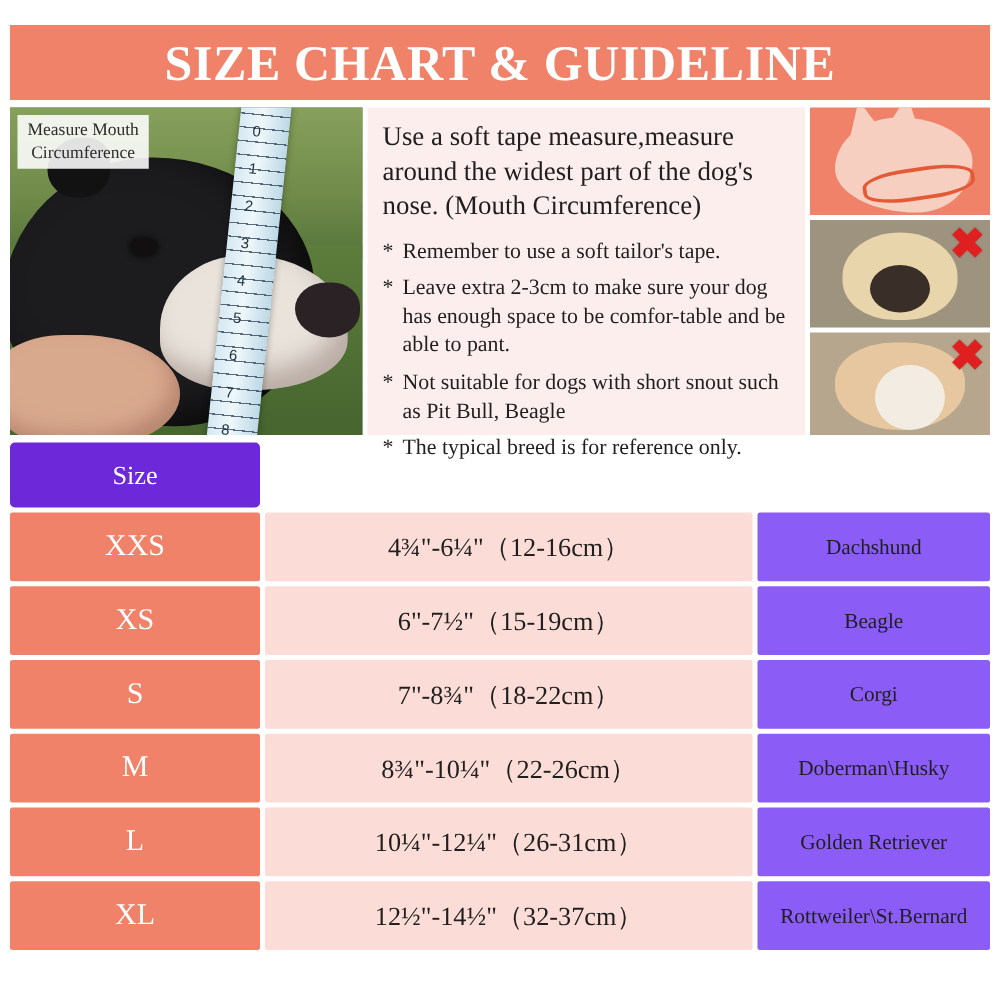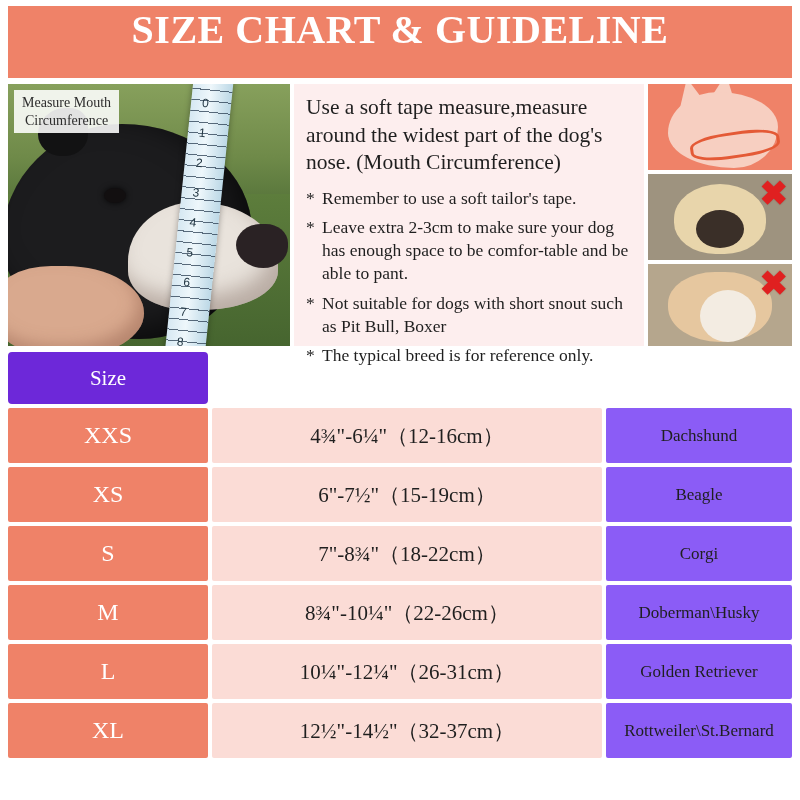--- a/index.html
+++ b/index.html
@@ -18,24 +18,25 @@
     width: 800px;
     height: 800px;
     background: #ffffff;
     box-sizing: border-box;
     padding: 4px 6px 0 6px;
   }
 
   
   .header {
     background: #ef8268;
-    height: 72px;
-    display: flex;
+    height: 60px;
+    display: flex;
+    align-items: center;
     justify-content: center;
-    margin: 2px 2px 6px 2px;
+    margin: 16px 2px 6px 2px;
   }
   .header-title {
     color: #ffffff;
     font-family: "Liberation Serif", serif;
     font-weight: bold;
     font-size: 40px;
     letter-spacing: 0.5px;
     white-space: nowrap;
   }
 
@@ -373,21 +374,21 @@
         <div class="bullet">
           <span class="star">*</span>
           <span class="btxt">Remember to use a soft tailor's tape.</span>
         </div>
         <div class="bullet">
           <span class="star">*</span>
           <span class="btxt">Leave extra 2-3cm to make sure your dog has enough space to be comfor-table and be able to pant.</span>
         </div>
         <div class="bullet">
           <span class="star">*</span>
-          <span class="btxt">Not suitable for dogs with short snout such as Pit Bull, Boxer</span>
+          <span class="btxt">Not suitable for dogs with short snout such as Pit Bull, Beagle</span>
         </div>
         <div class="bullet">
           <span class="star">*</span>
           <span class="btxt">The typical breed is for reference only.</span>
         </div>
       </div>
     </div>
 
     <div class="thumbs">
       <div class="thumb thumb-1">

